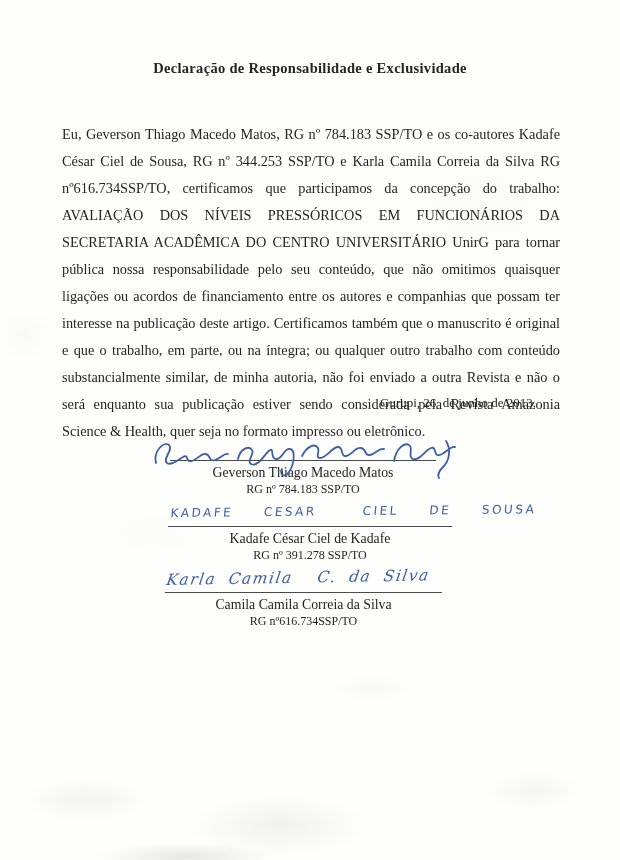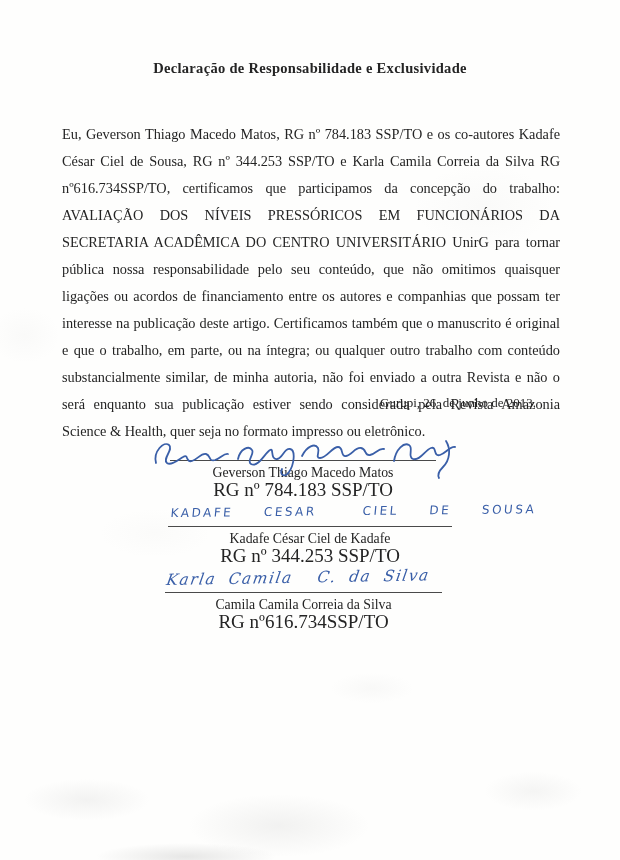--- a/index.html
+++ b/index.html
@@ -70,21 +70,21 @@
     border-top: 1.4px solid #4a4a4a;
     height: 0;
     width: 100%;
   }
   .signame {
     margin-top: 3px;
     font-size: 13.8px;
     line-height: 17px;
   }
   .sigrg {
-    font-size: 19px;
+    font-size: 12px;
     line-height: 17px;
   }
   .sig1 { left: 170px; top: 460px; width: 266px; }
   .sig2 { left: 168px; top: 526px; width: 284px; }
   .sig3 { left: 165px; top: 592px; width: 277px; }
   .scrawl {
     position: absolute;
     left: -20px;
     top: -27px;
     pointer-events: none;
@@ -142,21 +142,21 @@
     </svg>
     <div class="sigline"></div>
     <div class="signame">Geverson Thiago Macedo Matos</div>
     <div class="sigrg">RG nº 784.183 SSP/TO</div>
   </div>
 
   <div class="sig sig2">
     <span class="hand hand-caps">KADAFE  CESAR   CIEL  DE  SOUSA</span>
     <div class="sigline"></div>
     <div class="signame">Kadafe César Ciel de Kadafe</div>
-    <div class="sigrg">RG nº 344.253 SSP/TO</div>
+    <div class="sigrg">RG nº 391.278 SSP/TO</div>
   </div>
 
   <div class="sig sig3">
     <span class="hand hand-cursive">Karla Camila  C. da Silva</span>
     <div class="sigline"></div>
     <div class="signame">Camila Camila Correia da Silva</div>
     <div class="sigrg">RG nº616.734SSP/TO</div>
   </div>
 
 </div>

